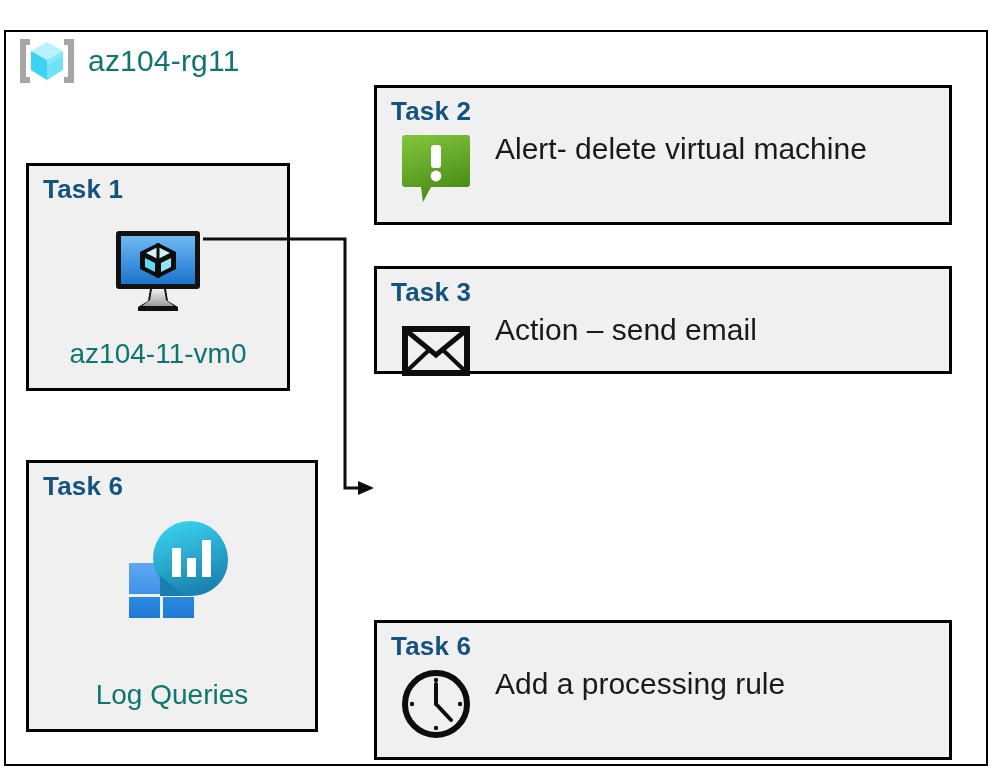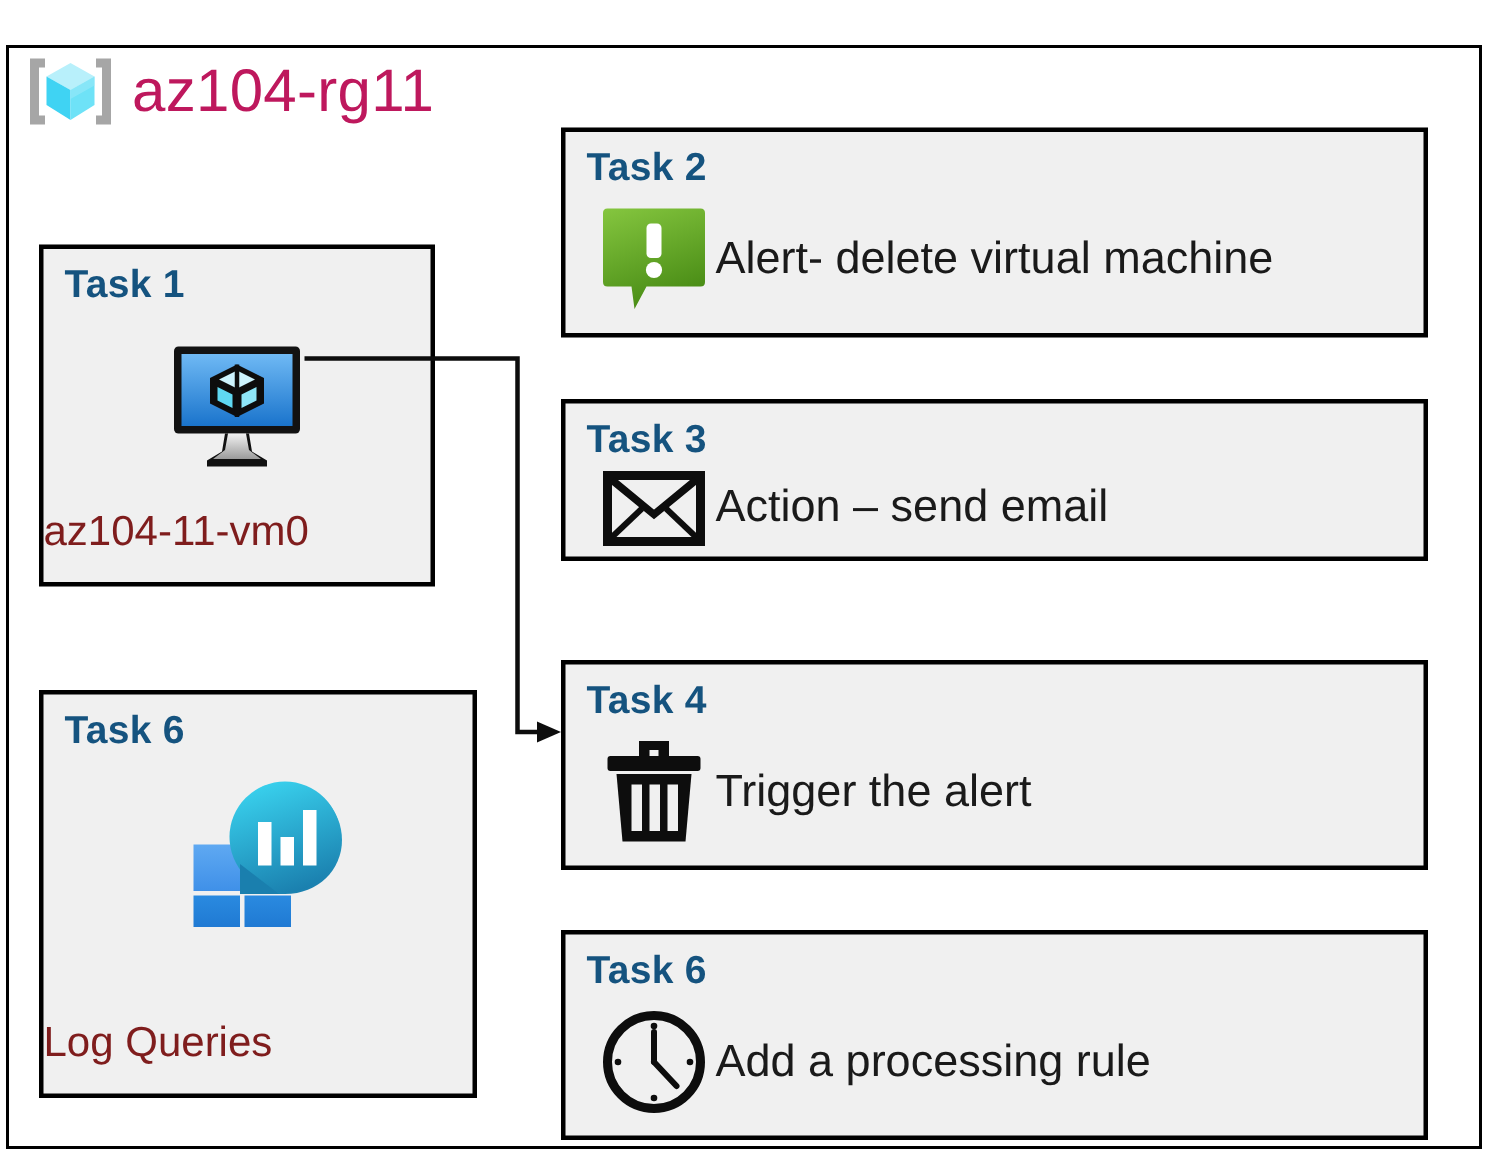--- a/index.html
+++ b/index.html
@@ -44,23 +44,23 @@
     padding-right: 8px;
     background: #ffffff;
     z-index: 5;
   }
   .rg-icon {
     width: 62px;
     height: 48px;
     display: block;
   }
   .rg-label-text {
-    font-size: 40px;
+    font-size: 30px;
     line-height: 1;
-    color: #be185d;
+    color: #0f766e;
     letter-spacing: 0.2px;
     white-space: nowrap;
   }
 
   
   .card {
     position: absolute;
     box-sizing: border-box;
     background: #f0f0f0;
     border: 3px solid #000000;
@@ -87,36 +87,36 @@
     height: 105px;
     display: flex;
     align-items: center;
     justify-content: center;
   }
   .card-v .v-caption {
     position: absolute;
     left: 0;
     right: 0;
     bottom: 18px;
-    text-align: left;
+    text-align: center;
     font-size: 28px;
-    color: #7f1d1d;
+    color: #0f766e;
     white-space: nowrap;
   }
 
   
   .card-h .h-row {
     position: absolute;
     left: 22px;
     right: 14px;
     top: 44px;
     bottom: 8px;
     display: flex;
-    align-items: center;
-    gap: 4px;
+    align-items: flex-start;
+    gap: 22px;
   }
   .card-h .h-icon {
     width: 74px;
     height: 74px;
     flex: 0 0 74px;
     display: flex;
     align-items: center;
     justify-content: center;
   }
   .card-h .h-text {
@@ -259,40 +259,20 @@
           <rect x="6" y="16" width="62" height="44" fill="none" stroke="#0d0d0d" stroke-width="6"></rect>
           <path d="M9 19 L37 42 L65 19" fill="none" stroke="#0d0d0d" stroke-width="5"></path>
           <path d="M9 57 L29 38" fill="none" stroke="#0d0d0d" stroke-width="4"></path>
           <path d="M65 57 L45 38" fill="none" stroke="#0d0d0d" stroke-width="4"></path>
         </svg>
       </div>
       <div class="h-text">Action – send email</div>
     </div>
   </div>
 
-  <div class="card card-h" style="left:374px; top:412px; width:578px; height:140px;">
-    <div class="card-title">Task 4</div>
-    <div class="h-row">
-      <div class="h-icon">
-        <svg width="74" height="74" viewBox="0 0 74 74">
-
-          <path d="M27 3 L47 3 L47 13 L40 13 L40 9 L34 9 L34 13 L27 13 Z" fill="#0d0d0d"></path>
-
-          <rect x="6" y="13" width="62" height="10" rx="2" fill="#0d0d0d"></rect>
-
-          <path d="M12 25 L62 25 L58 70 L16 70 Z" fill="#0d0d0d"></path>
-
-          <rect x="22" y="32" width="7" height="31" fill="#f0f0f0"></rect>
-          <rect x="34" y="32" width="7" height="31" fill="#f0f0f0"></rect>
-          <rect x="46" y="32" width="7" height="31" fill="#f0f0f0"></rect>
-        </svg>
-      </div>
-      <div class="h-text">Trigger the alert</div>
-    </div>
-  </div>
 
   <div class="card card-h" style="left:374px; top:592px; width:578px; height:140px;">
     <div class="card-title">Task 6</div>
     <div class="h-row">
       <div class="h-icon">
         <svg width="74" height="74" viewBox="0 0 74 74">
           <circle cx="37" cy="37" r="31" fill="none" stroke="#0d0d0d" stroke-width="6"></circle>
 
           <circle cx="37" cy="13" r="2.2" fill="#0d0d0d"></circle>
           <circle cx="61" cy="37" r="2.2" fill="#0d0d0d"></circle>

